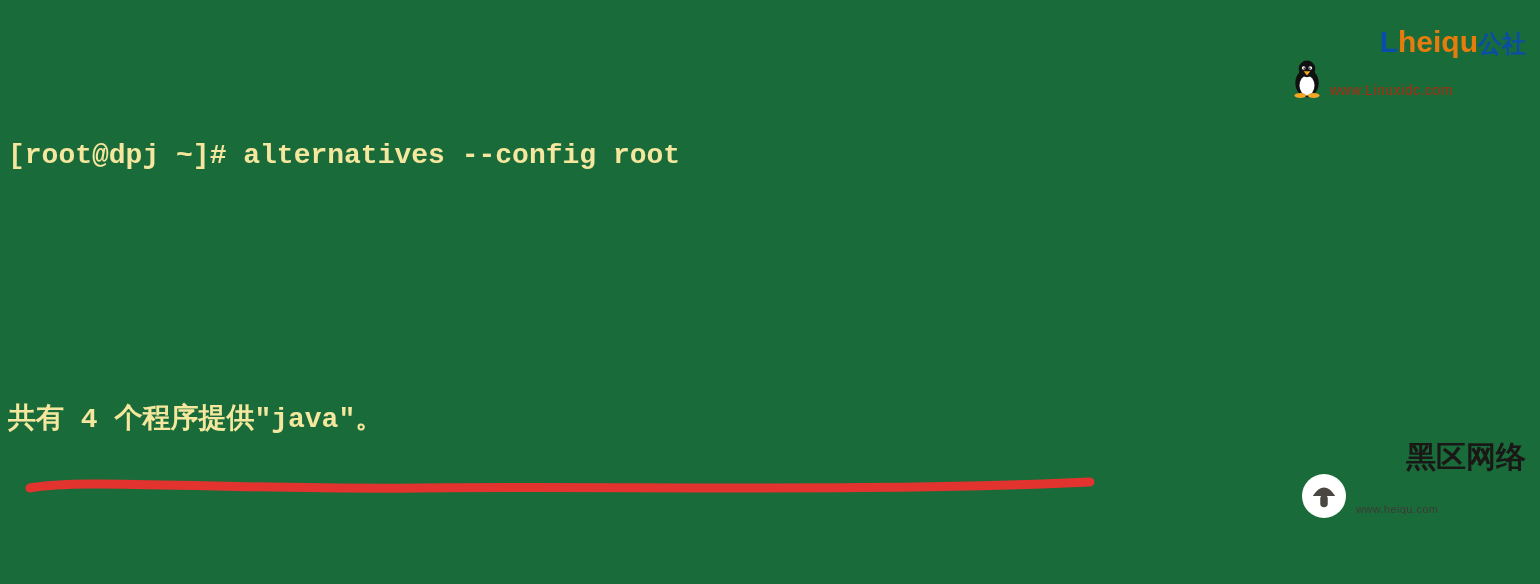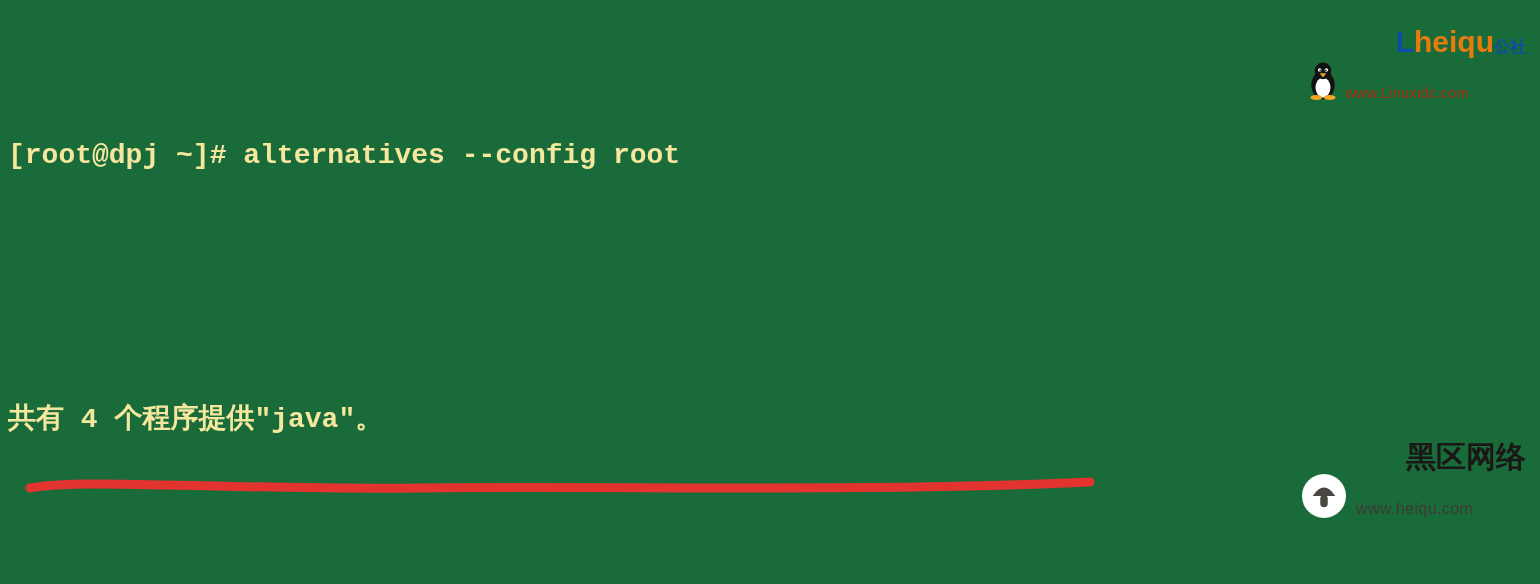--- a/index.html
+++ b/index.html
@@ -83,21 +83,21 @@
   .wm-bot .mush svg { width: 30px; height: 30px; }
   .wm-bot .txt {
     font-family: "SimHei", "Microsoft YaHei", sans-serif;
     font-weight: 900;
     font-size: 30px;
     line-height: 26px;
     color: #1a1816;
   }
   .wm-bot .txt .sub {
     display: block;
-    font-size: 16px;
+    font-size: 11px;
     font-weight: 400;
     color: #3d3a36;
     letter-spacing: 0.4px;
     margin-top: 0px;
   }
 </style>
 </head>
 <body>
 
 <div class="terminal">
@@ -126,21 +126,21 @@
       <circle cx="20" cy="13" r="10" fill="#111"></circle>
       <circle cx="16" cy="12" r="2.2" fill="#fff"></circle>
         <circle cx="16.6" cy="12.3" r="1" fill="#000"></circle>
       <circle cx="24" cy="12" r="2.2" fill="#fff"></circle>
         <circle cx="23.4" cy="12.3" r="1" fill="#000"></circle>
       <path d="M16 16 L24 16 L20 21 Z" fill="#f5a623"></path>
       <ellipse cx="12" cy="45" rx="7" ry="3" fill="#f5a623"></ellipse>
       <ellipse cx="28" cy="45" rx="7" ry="3" fill="#f5a623"></ellipse>
     </svg>
     <div class="txt">
-      <span class="blue">L</span><span class="orange">heiqu</span><span style="color:#0a4da8;font-size:16px">公社</span>
+      <span class="blue">L</span><span class="orange">heiqu</span><span style="color:#0a4da8;font-size:24px">公社</span>
       <span class="sub">www.Linuxidc.com</span>
     </div>
   </div>
 
   <div class="wm-bot">
     <div class="mush">
       <svg viewBox="0 0 32 32">
         <path d="M4 16 Q16 -2 28 16 Z" fill="#4a4742"></path>
         <rect x="12" y="15" width="8" height="13" rx="4" fill="#4a4742"></rect>
       </svg>

